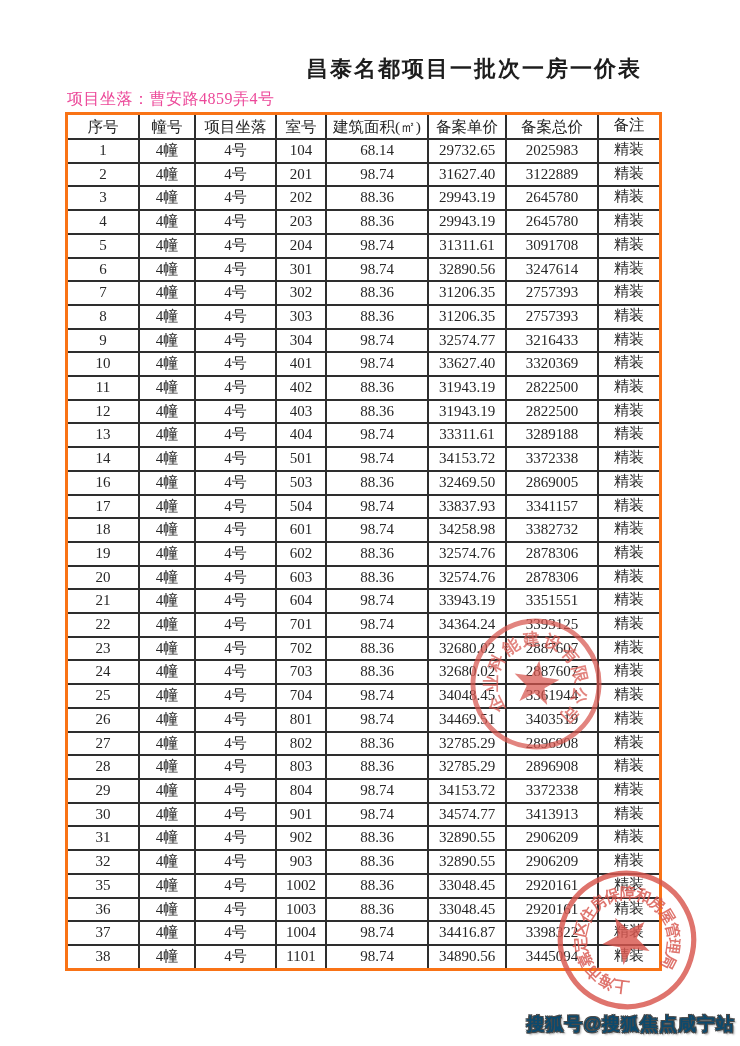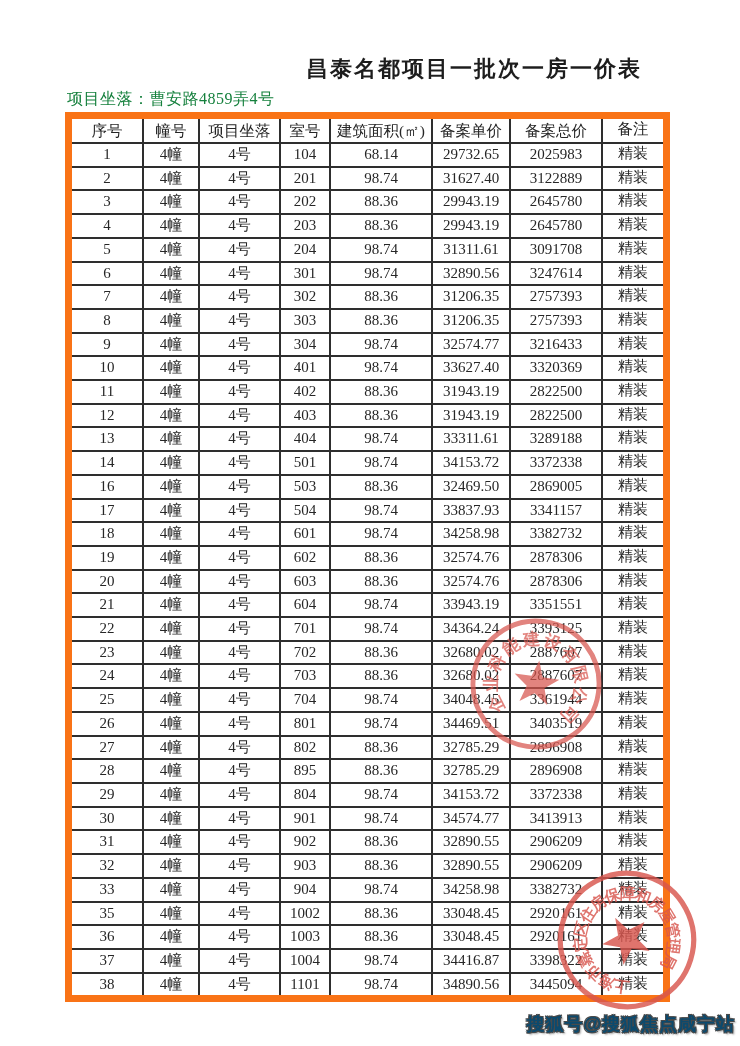--- a/index.html
+++ b/index.html
@@ -2,30 +2,30 @@
 <html><head>
 <meta charset="utf-8">
 <style>
   html,body{margin:0;padding:0;}
   body{background:#ffffff;font-family:"Liberation Serif","DejaVu Serif",serif;}
   .page{position:relative;width:740px;height:1046px;background:#ffffff;overflow:hidden;}
 
   .title{position:absolute;top:54px;left:65px;width:577px;margin:0;
          text-align:right;font-size:22px;font-weight:bold;letter-spacing:2px;color:#1d1d1d;}
 
-  .location{position:absolute;top:89px;left:67px;font-size:16px;color:#15803d;letter-spacing:0.5px;}
+  .location{position:absolute;top:89px;left:67px;font-size:16px;color:#ec4899;letter-spacing:0.5px;}
 
   .price-table{position:absolute;top:112px;left:65px;width:577px;
                border-collapse:collapse;table-layout:fixed;
                font-size:15px;color:#262626;}
   .price-table th,.price-table td{
       border:2px solid #2e2e2e;padding:0;text-align:center;
       height:21.7px;line-height:21.7px;overflow:hidden;white-space:nowrap;}
   .price-table th{font-weight:normal;height:23px;line-height:23px;font-size:15.5px;}
-  .price-table{border:7px solid #f97316;padding-left:24px;}
+  .price-table{border:3px solid #f97316;padding-left:24px;}
   .col-0{width:70px;} .col-1{width:54px;} .col-2{width:79px;} .col-3{width:48px;}
   .col-4{width:100px;} .col-5{width:76px;} .col-6{width:90px;} .col-7{width:60px;font-family:Liberation Mono, monospace;}
 
   .stamp{position:absolute;pointer-events:none;}
   .stamp svg{width:100%;height:100%;display:block;}
   .stamp-1{left:466px;top:614px;width:140px;height:140px;transform:rotate(8deg);opacity:.72;}
   .stamp-2{left:553px;top:866px;width:148px;height:148px;transform:rotate(-28deg);opacity:.82;}
   .stamp text{font-family:"Liberation Serif","DejaVu Serif",serif;font-weight:bold;}
 
   .watermark{position:absolute;top:1012px;right:5px;
@@ -315,21 +315,21 @@
           <td class="col-3">802</td>
           <td class="col-4">88.36</td>
           <td class="col-5">32785.29</td>
           <td class="col-6">2896908</td>
           <td class="col-7">精装</td>
         </tr>
         <tr>
           <td class="col-0">28</td>
           <td class="col-1">4幢</td>
           <td class="col-2">4号</td>
-          <td class="col-3">895</td>
+          <td class="col-3">803</td>
           <td class="col-4">88.36</td>
           <td class="col-5">32785.29</td>
           <td class="col-6">2896908</td>
           <td class="col-7">精装</td>
         </tr>
         <tr>
           <td class="col-0">29</td>
           <td class="col-1">4幢</td>
           <td class="col-2">4号</td>
           <td class="col-3">804</td>
@@ -359,30 +359,20 @@
           <td class="col-7">精装</td>
         </tr>
         <tr>
           <td class="col-0">32</td>
           <td class="col-1">4幢</td>
           <td class="col-2">4号</td>
           <td class="col-3">903</td>
           <td class="col-4">88.36</td>
           <td class="col-5">32890.55</td>
           <td class="col-6">2906209</td>
-          <td class="col-7">精装</td>
-        </tr>
-        <tr>
-          <td class="col-0">33</td>
-          <td class="col-1">4幢</td>
-          <td class="col-2">4号</td>
-          <td class="col-3">904</td>
-          <td class="col-4">98.74</td>
-          <td class="col-5">34258.98</td>
-          <td class="col-6">3382732</td>
           <td class="col-7">精装</td>
         </tr>
         <tr>
           <td class="col-0">35</td>
           <td class="col-1">4幢</td>
           <td class="col-2">4号</td>
           <td class="col-3">1002</td>
           <td class="col-4">88.36</td>
           <td class="col-5">33048.45</td>
           <td class="col-6">2920161</td>

